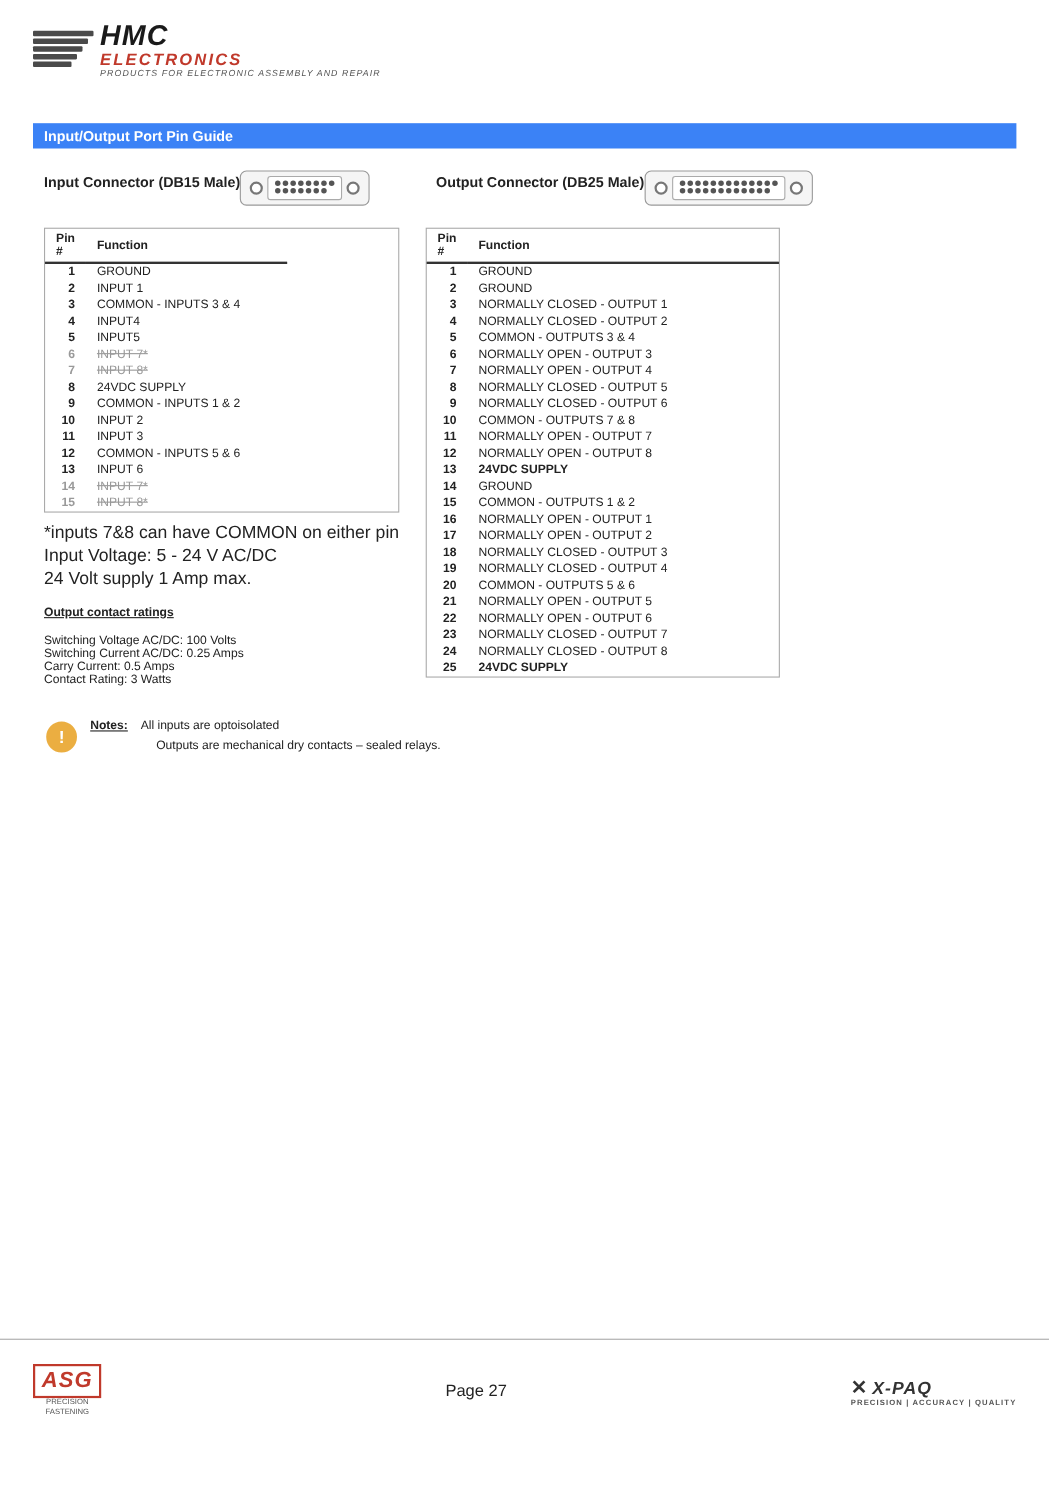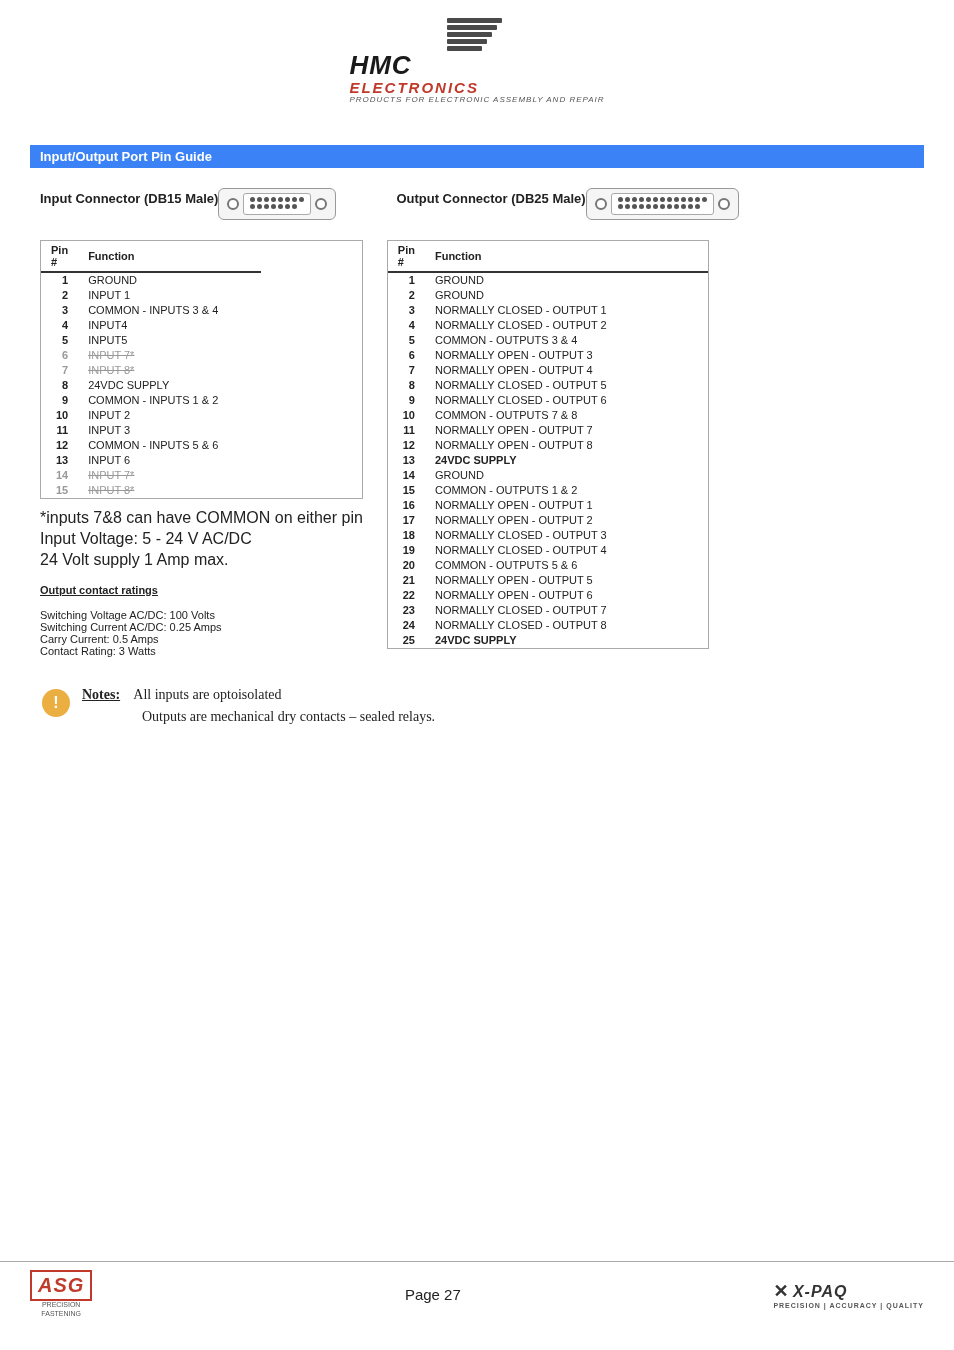--- a/index.html
+++ b/index.html
@@ -14,21 +14,20 @@
     }
 
     
     .header {
       padding: 18px 30px 10px 30px;
       border-bottom: none;
     }
     .logo-container {
       display: flex;
       align-items: center;
-      flex-direction: column;
     }
     .logo-stripes {
       display: flex;
       flex-direction: column;
       gap: 2px;
       margin-right: 6px;
     }
     .logo-stripe {
       height: 5px;
       background: #4a4a4a;
@@ -162,41 +161,40 @@
       display: flex;
       align-items: flex-start;
       gap: 10px;
     }
     .notes-icon {
       width: 32px;
       height: 32px;
       flex-shrink: 0;
     }
     .notes-text {
-      font-size: 14px;
-      font-family: Liberation Serif, serif;
+      font-size: 11px;
     }
     .notes-text .notes-label {
       font-weight: bold;
       text-decoration: underline;
     }
     .notes-text p {
       margin-bottom: 6px;
     }
     .notes-text .indent {
       margin-left: 60px;
     }
 
     
     .footer {
       position: absolute;
-      bottom: 24px;
+      bottom: 40px;
       left: 0;
       right: 0;
-      padding: 8px 30px;
+      padding: 22px 30px;
       border-top: 1px solid #aaa;
       display: flex;
       justify-content: space-between;
       align-items: center;
     }
     .footer-left-logo {
       display: flex;
       flex-direction: column;
       align-items: center;
     }

